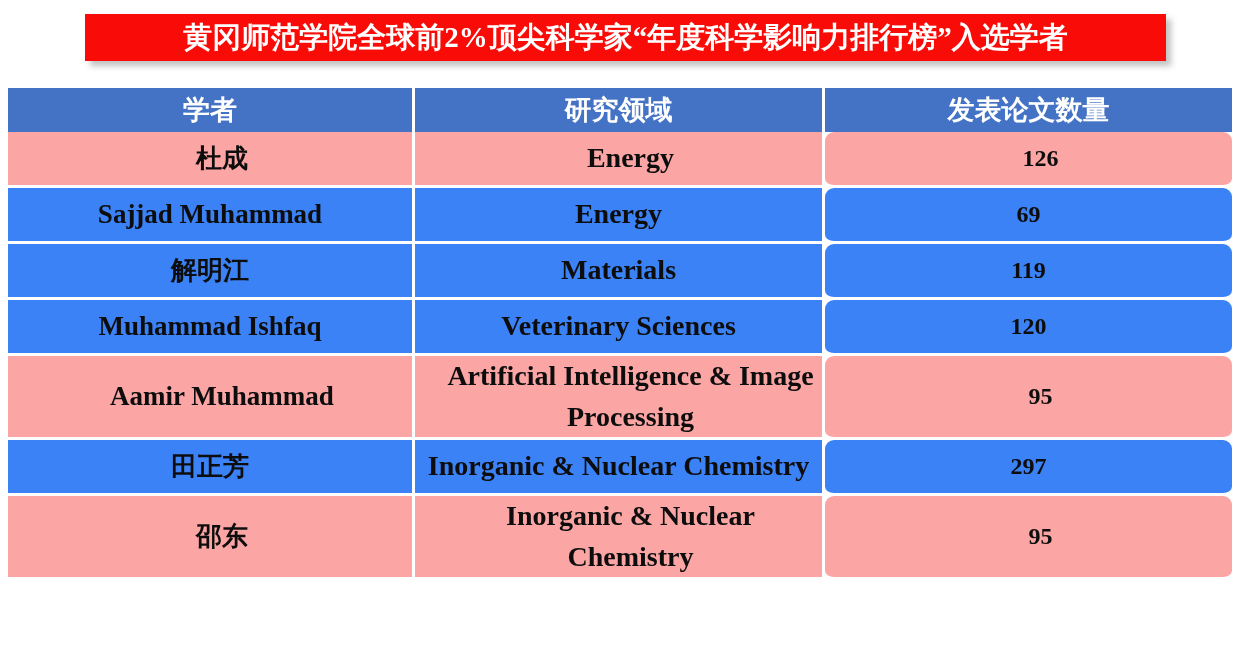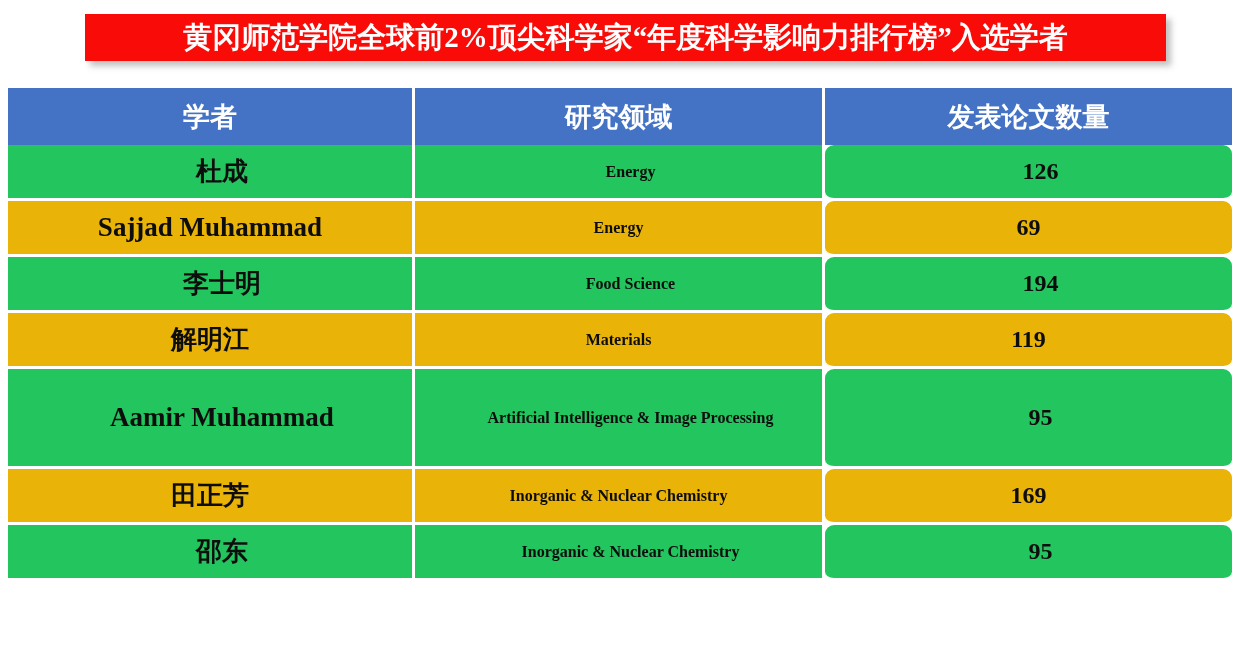--- a/index.html
+++ b/index.html
@@ -57,21 +57,21 @@
     border-spacing: 0;
     table-layout: fixed;
   }
   #scholar-table col.c-name  { width: 407px; }
   #scholar-table col.c-field { width: 410px; }
   #scholar-table col.c-count { width: 407px; }
 
   #scholar-table thead th {
     background: #4472c4;
     color: #ffffff;
-    height: 57px;
+    height: 44px;
     font-size: 27px;
     font-weight: bold;
     text-align: center;
     vertical-align: middle;
     border-right: 3px solid #ffffff;
     padding: 0;
     font-family: "Liberation Serif", "DejaVu Serif", serif;
   }
   #scholar-table thead th:last-child { border-right: none; }
 
@@ -80,28 +80,28 @@
     vertical-align: middle;
     padding: 0 4px;
     border-right: 3px solid #ffffff;
     border-bottom: 3px solid #ffffff;
     color: #0d0d0d;
     font-weight: bold;
     box-sizing: border-box;
   }
   #scholar-table tbody td:last-child { border-right: none; }
 
-  #scholar-table tbody tr.row-odd  td { background: #22c55e; padding-left: 28px; }
-  #scholar-table tbody tr.row-even td { background: #eab308; }
+  #scholar-table tbody tr.row-odd  td { background: #fca5a5; padding-left: 28px; }
+  #scholar-table tbody tr.row-even td { background: #3b82f6; }
 
   #scholar-table tbody tr { height: 56px; }
-  #scholar-table tbody tr.tall { height: 100px; }
+  #scholar-table tbody tr.tall { height: 84px; }
 
   td.cell-name  { font-size: 26px; }
-  td.cell-field { font-size: 16px; line-height: 1.45; }
+  td.cell-field { font-size: 28px; line-height: 1.45; }
   td.cell-count { font-size: 24px; border-radius: 9px; }
 
   td.cell-name.latin { font-size: 27px; }
   td.cell-field.two-line { padding-top: 4px; }
 </style>
 </head>
 <body>
 
 <div id="banner-wrap">
   <div id="title-banner">
@@ -126,39 +126,39 @@
       <tr class="row-odd">
         <td class="cell-name">杜成</td>
         <td class="cell-field">Energy</td>
         <td class="cell-count">126</td>
       </tr>
       <tr class="row-even">
         <td class="cell-name latin">Sajjad Muhammad</td>
         <td class="cell-field">Energy</td>
         <td class="cell-count">69</td>
       </tr>
-      <tr class="row-odd">
-        <td class="cell-name">李士明</td>
-        <td class="cell-field">Food Science</td>
-        <td class="cell-count">194</td>
-      </tr>
       <tr class="row-even">
         <td class="cell-name">解明江</td>
         <td class="cell-field">Materials</td>
         <td class="cell-count">119</td>
+      </tr>
+      <tr class="row-even">
+        <td class="cell-name latin">Muhammad Ishfaq</td>
+        <td class="cell-field">Veterinary Sciences</td>
+        <td class="cell-count">120</td>
       </tr>
       <tr class="row-odd tall">
         <td class="cell-name latin">Aamir Muhammad</td>
         <td class="cell-field two-line">Artificial Intelligence &amp; Image Processing</td>
         <td class="cell-count">95</td>
       </tr>
       <tr class="row-even">
         <td class="cell-name">田正芳</td>
         <td class="cell-field">Inorganic &amp; Nuclear Chemistry</td>
-        <td class="cell-count">169</td>
+        <td class="cell-count">297</td>
       </tr>
       <tr class="row-odd">
         <td class="cell-name">邵东</td>
         <td class="cell-field">Inorganic &amp; Nuclear Chemistry</td>
         <td class="cell-count">95</td>
       </tr>
     </tbody>
 </table>
 
 </body></html>

